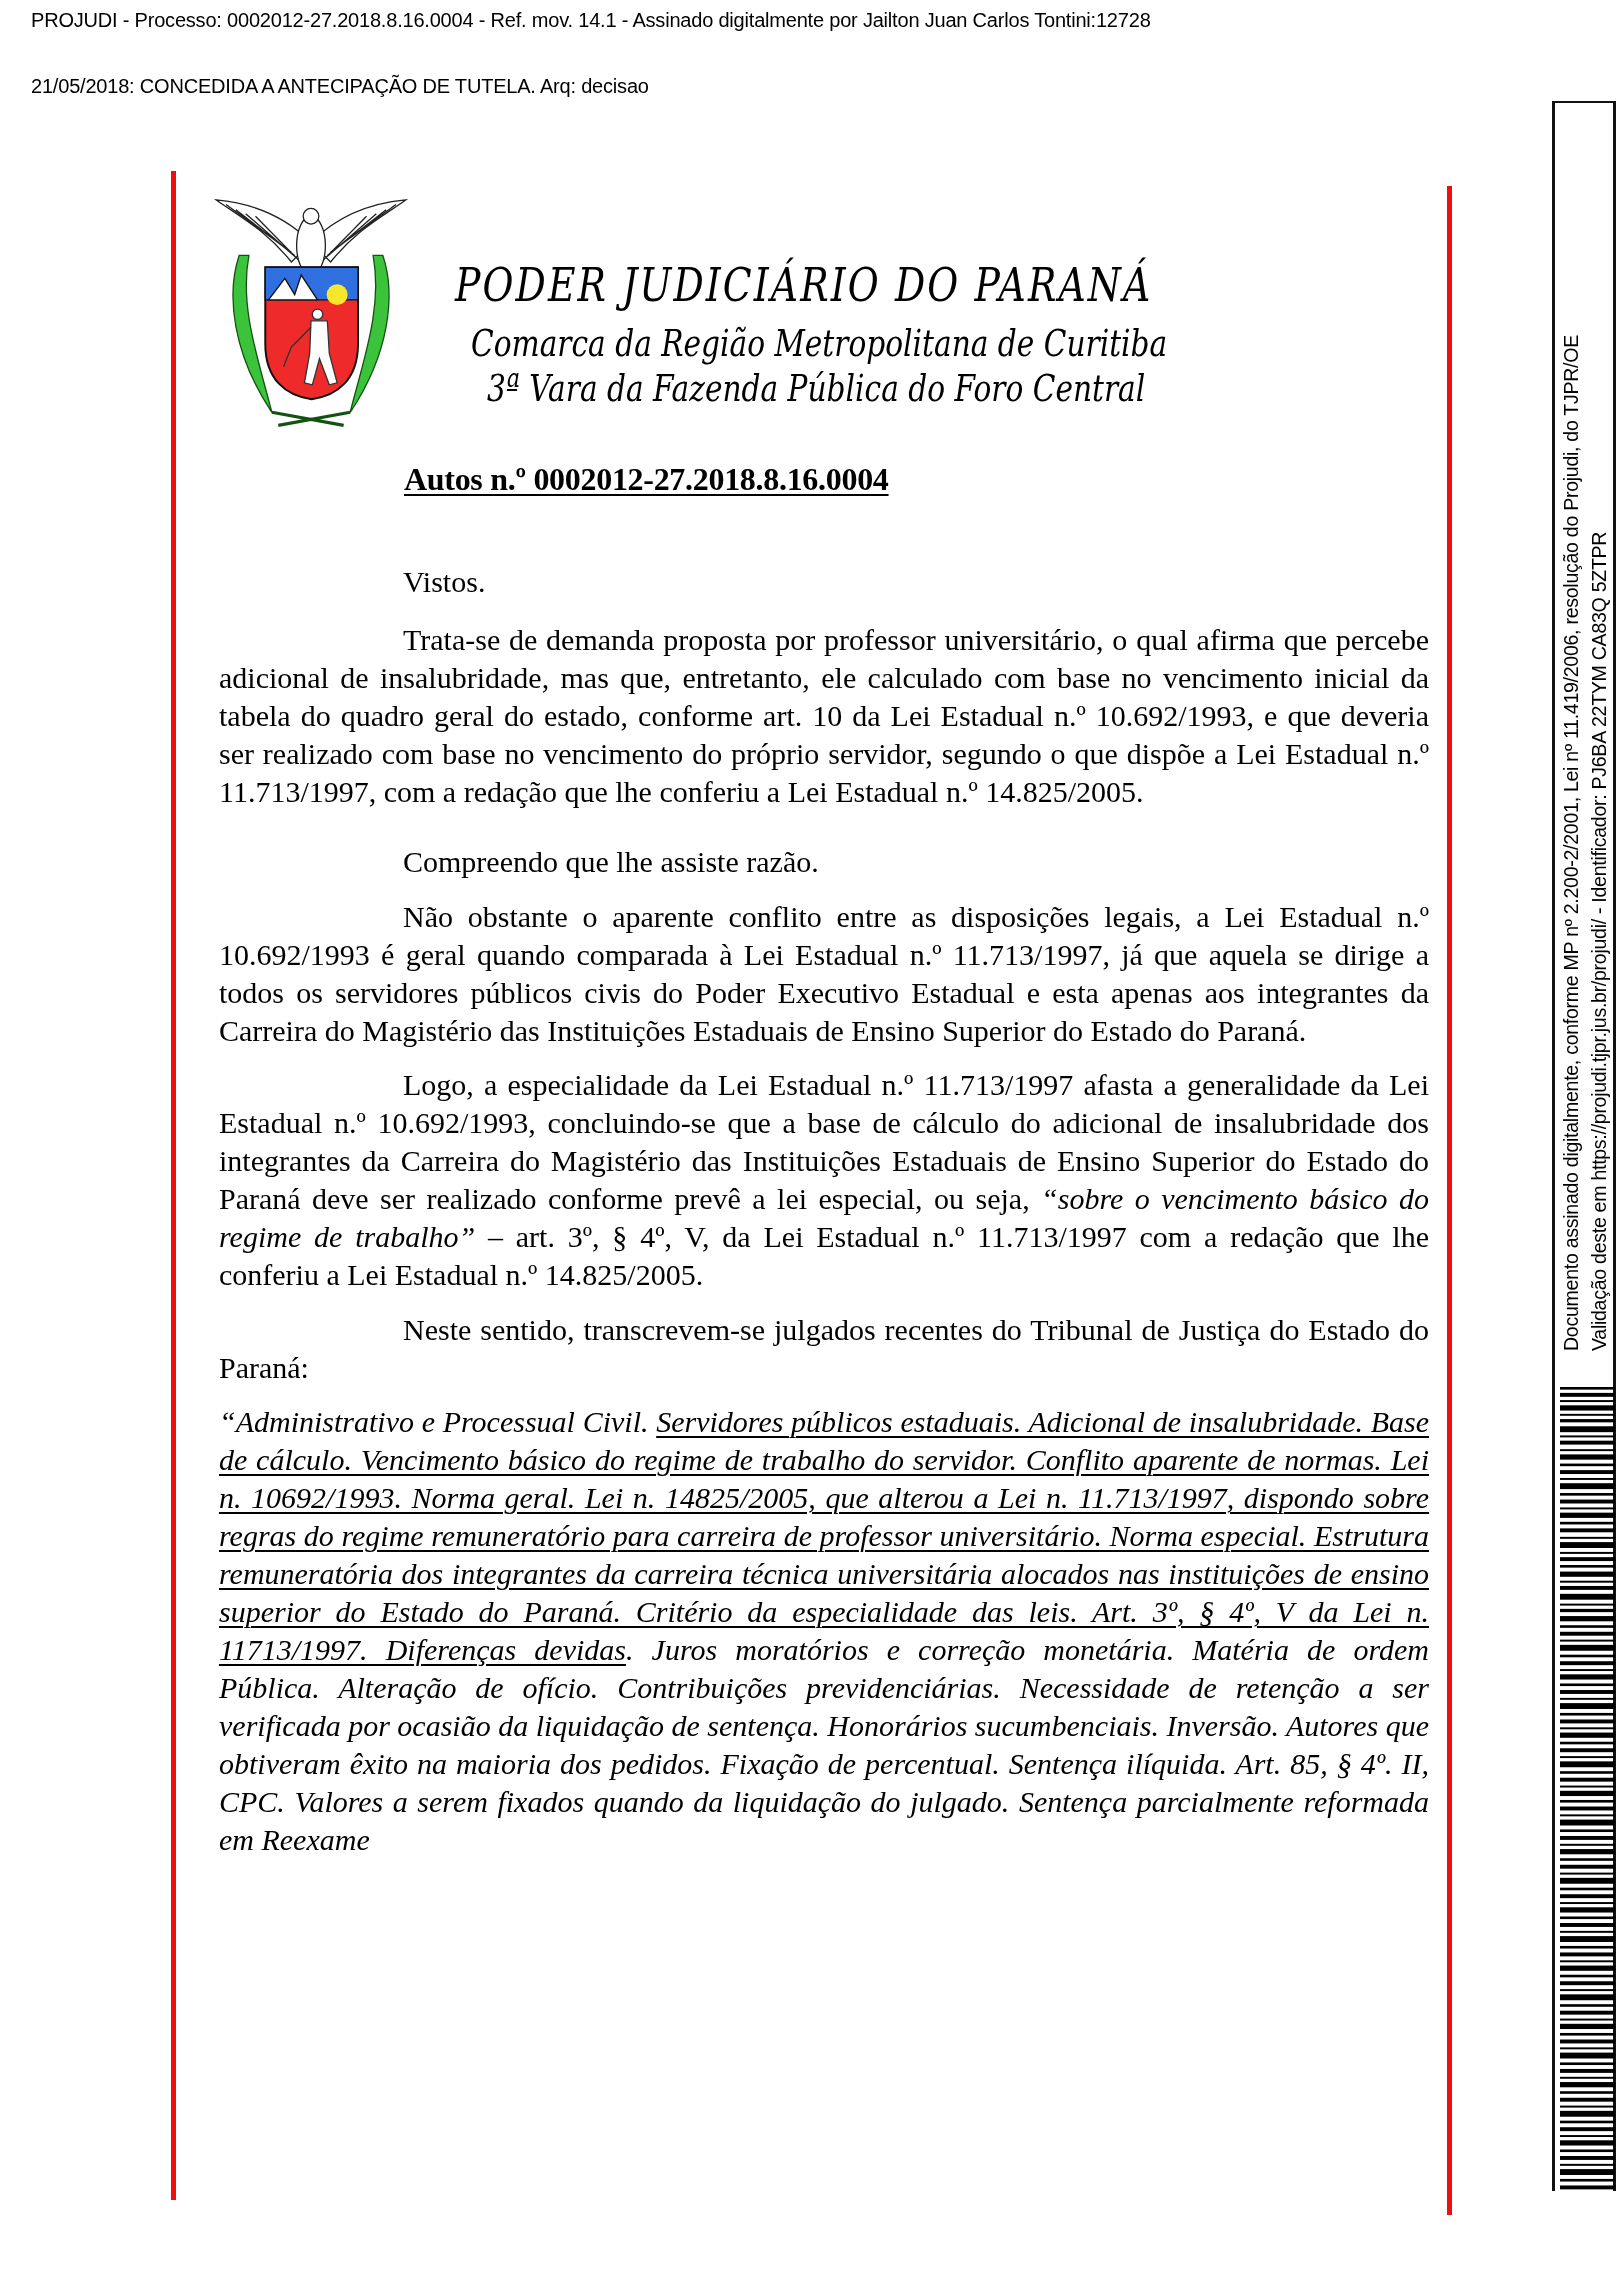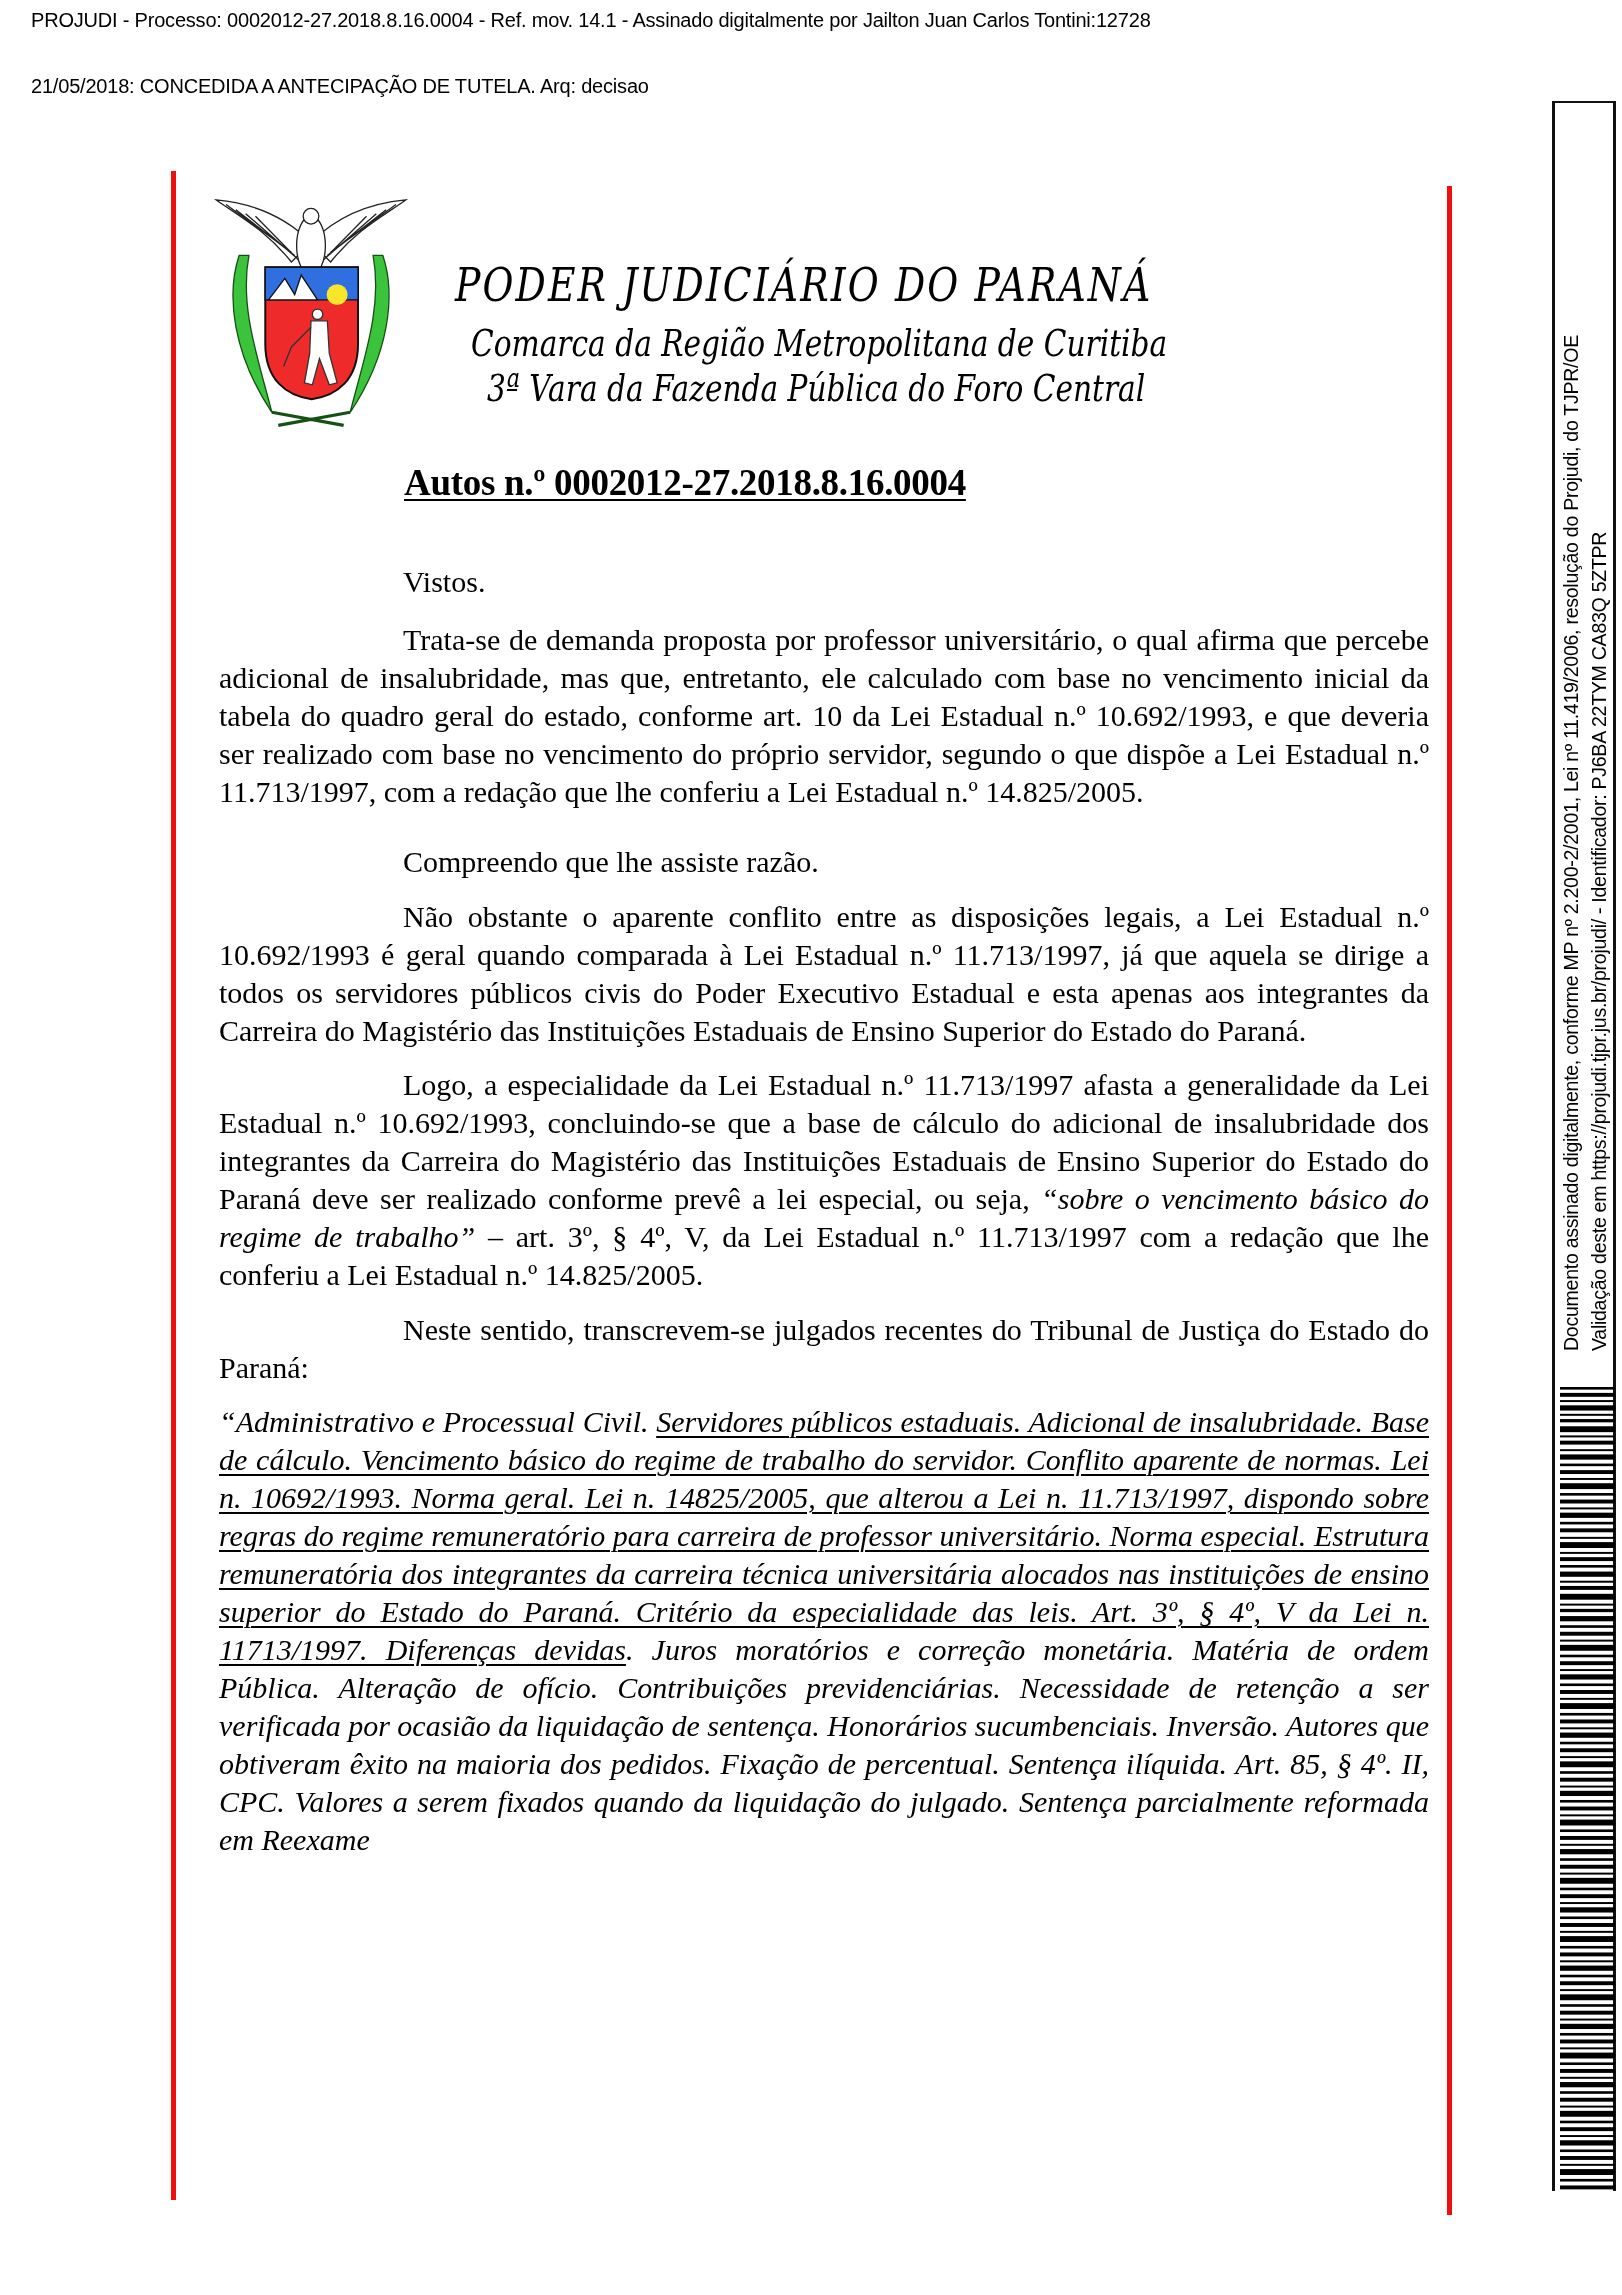--- a/index.html
+++ b/index.html
@@ -13,21 +13,21 @@
   #red-right { left: 1447px; top: 186px; height: 2029px; }
 
   
   #crest { position: absolute; left: 213px; top: 190px; width: 196px; height: 242px; }
 
   .hdr { position: absolute; font-family: "DejaVu Serif", serif; font-style: italic; white-space: nowrap; color: #000; transform-origin: left top; }
   #hdr-title { left: 455px; top: 258px; font-size: 46px; letter-spacing: 2.6px; transform: scaleX(0.82); }
   #hdr-sub1 { left: 471px; top: 321px; font-size: 38px; transform: scaleX(0.78); }
   #hdr-sub2 { left: 487px; top: 366px; font-size: 38px; transform: scaleX(0.78); }
 
-  #autos { position: absolute; left: 404px; top: 461px; font-size: 37px; font-weight: bold; text-decoration: underline; text-decoration-thickness: 2px; text-underline-offset: 3.9px; white-space: nowrap; letter-spacing: -0.3px; }
+  #autos { position: absolute; left: 404px; top: 461px; font-size: 32px; font-weight: bold; text-decoration: underline; text-decoration-thickness: 2px; text-underline-offset: 3.9px; white-space: nowrap; letter-spacing: -0.3px; }
 
   #body { position: absolute; left: 219px; top: 563px; width: 1210px; font-size: 30px; line-height: 38px; text-align: justify; }
   #body p { margin: 0; }
   .indent { text-indent: 184px; }
   .gap { height: 16.4px; }
   .gap-big { height: 19.6px; }
   .it { font-style: italic; }
 
   #quote { margin-left: 183px; font-style: italic; }
   #quote .ul { font-weight: normal; text-decoration: underline; text-decoration-thickness: 2px; text-underline-offset: 3.9px; }

